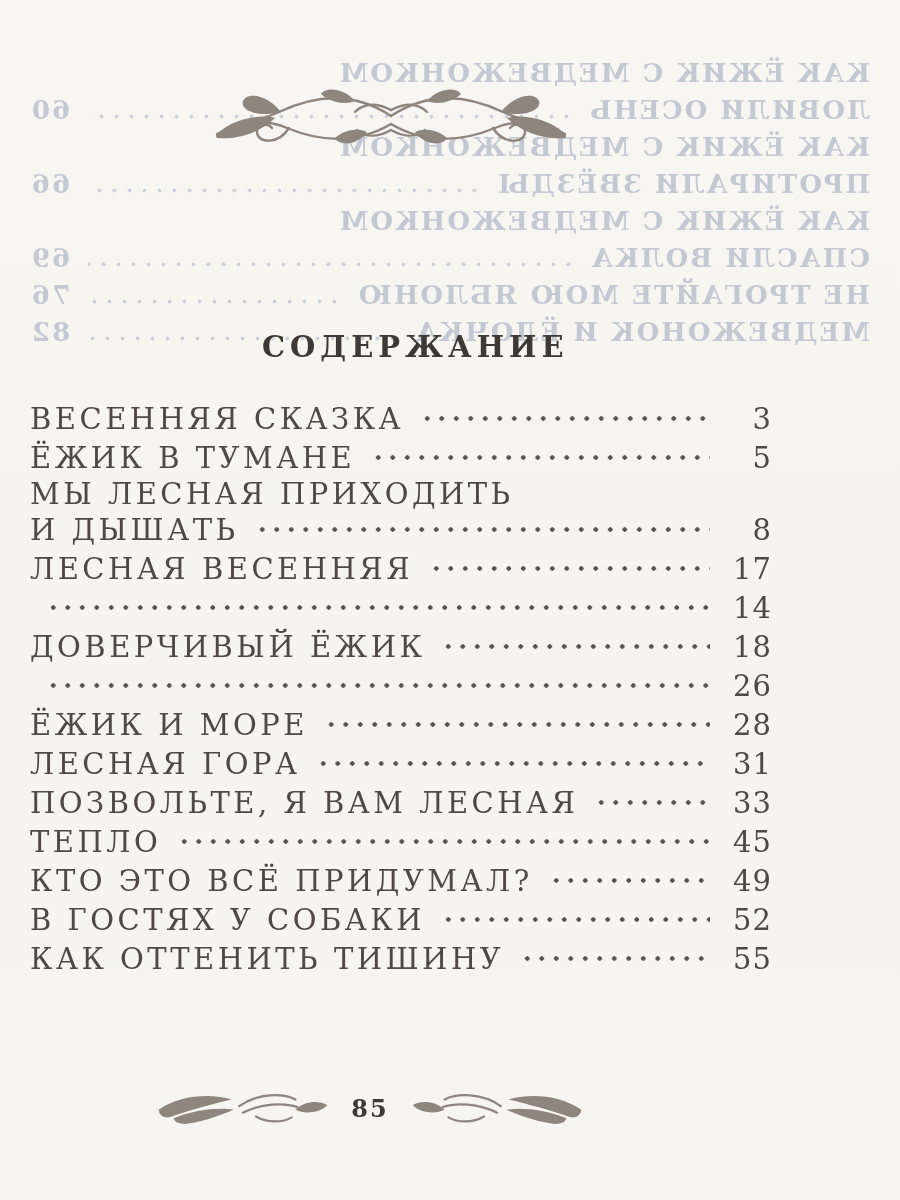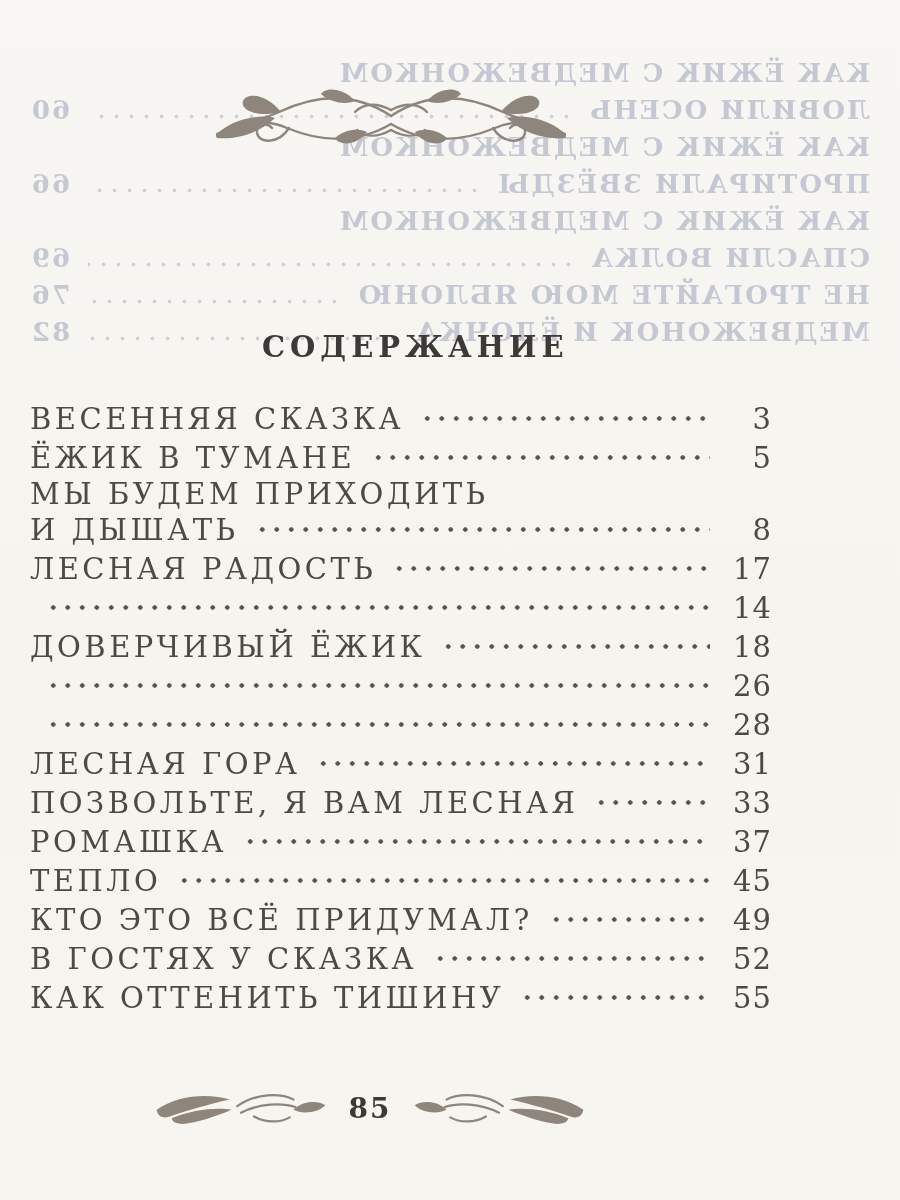--- a/index.html
+++ b/index.html
@@ -56,21 +56,21 @@
   }
   .toc-line .pg { min-width:54px; text-align:right; letter-spacing:1px; }
 
   
   .footer {
     position:absolute; left:0; top:1084px; width:740px; height:48px;
     display:flex; align-items:center; justify-content:center; gap:20px;
   }
   .wing { width:178px; height:42px; flex:0 0 auto; }
   .wing.right { transform:scaleX(-1); }
-  .pgnum { font-size:28px; font-weight:bold; letter-spacing:2px; color:#3d3937; }
+  .pgnum { font-size:24px; font-weight:bold; letter-spacing:2px; color:#3d3937; }
 </style>
 </head>
 <body>
 
 <div class="sheet">
 
   <div class="ghost" id="ghost">
       <div class="ghost-row">
         <span class="g-t">КАК ЁЖИК С МЕДВЕЖОНКОМ</span>
       </div>
@@ -137,31 +137,31 @@
       </div>
       <div>
         <div class="toc-line">
           <span class="t">ЁЖИК В ТУМАНЕ</span>
           <span class="dots"></span>
           <span class="pg">5</span>
         </div>
       </div>
       <div>
         <div class="toc-line cont-first">
-          <span class="t">МЫ БУДЕМ ПРИХОДИТЬ</span>
+          <span class="t">МЫ ЛЕСНАЯ ПРИХОДИТЬ</span>
         </div>
         <div class="toc-line">
           <span class="t">И ДЫШАТЬ</span>
           <span class="dots"></span>
           <span class="pg">8</span>
         </div>
       </div>
       <div>
         <div class="toc-line">
-          <span class="t">ЛЕСНАЯ РАДОСТЬ</span>
+          <span class="t">ЛЕСНАЯ ВЕСЕННЯЯ</span>
           <span class="dots"></span>
           <span class="pg">17</span>
         </div>
       </div>
       <div>
         <div class="toc-line">
           <span class="dots"></span>
           <span class="pg">14</span>
         </div>
       </div>
@@ -173,62 +173,56 @@
         </div>
       </div>
       <div>
         <div class="toc-line">
           <span class="dots"></span>
           <span class="pg">26</span>
         </div>
       </div>
       <div>
         <div class="toc-line">
+          <span class="t">ЁЖИК И МОРЕ</span>
           <span class="dots"></span>
           <span class="pg">28</span>
         </div>
       </div>
       <div>
         <div class="toc-line">
           <span class="t">ЛЕСНАЯ ГОРА</span>
           <span class="dots"></span>
           <span class="pg">31</span>
         </div>
       </div>
       <div>
         <div class="toc-line">
           <span class="t">ПОЗВОЛЬТЕ, Я ВАМ ЛЕСНАЯ</span>
           <span class="dots"></span>
           <span class="pg">33</span>
         </div>
       </div>
       <div>
         <div class="toc-line">
-          <span class="t">РОМАШКА</span>
-          <span class="dots"></span>
-          <span class="pg">37</span>
-        </div>
-      </div>
-      <div>
-        <div class="toc-line">
           <span class="t">ТЕПЛО</span>
           <span class="dots"></span>
           <span class="pg">45</span>
         </div>
       </div>
       <div>
         <div class="toc-line">
           <span class="t">КТО ЭТО ВСЁ ПРИДУМАЛ?</span>
           <span class="dots"></span>
           <span class="pg">49</span>
         </div>
       </div>
       <div>
         <div class="toc-line">
-          <span class="t">В ГОСТЯХ У СКАЗКА</span>
+          <span class="t">В ГОСТЯХ У СОБАКИ</span>
           <span class="dots"></span>
           <span class="pg">52</span>
         </div>
       </div>
       <div>
         <div class="toc-line">
           <span class="t">КАК ОТТЕНИТЬ ТИШИНУ</span>
           <span class="dots"></span>
           <span class="pg">55</span>
         </div>

